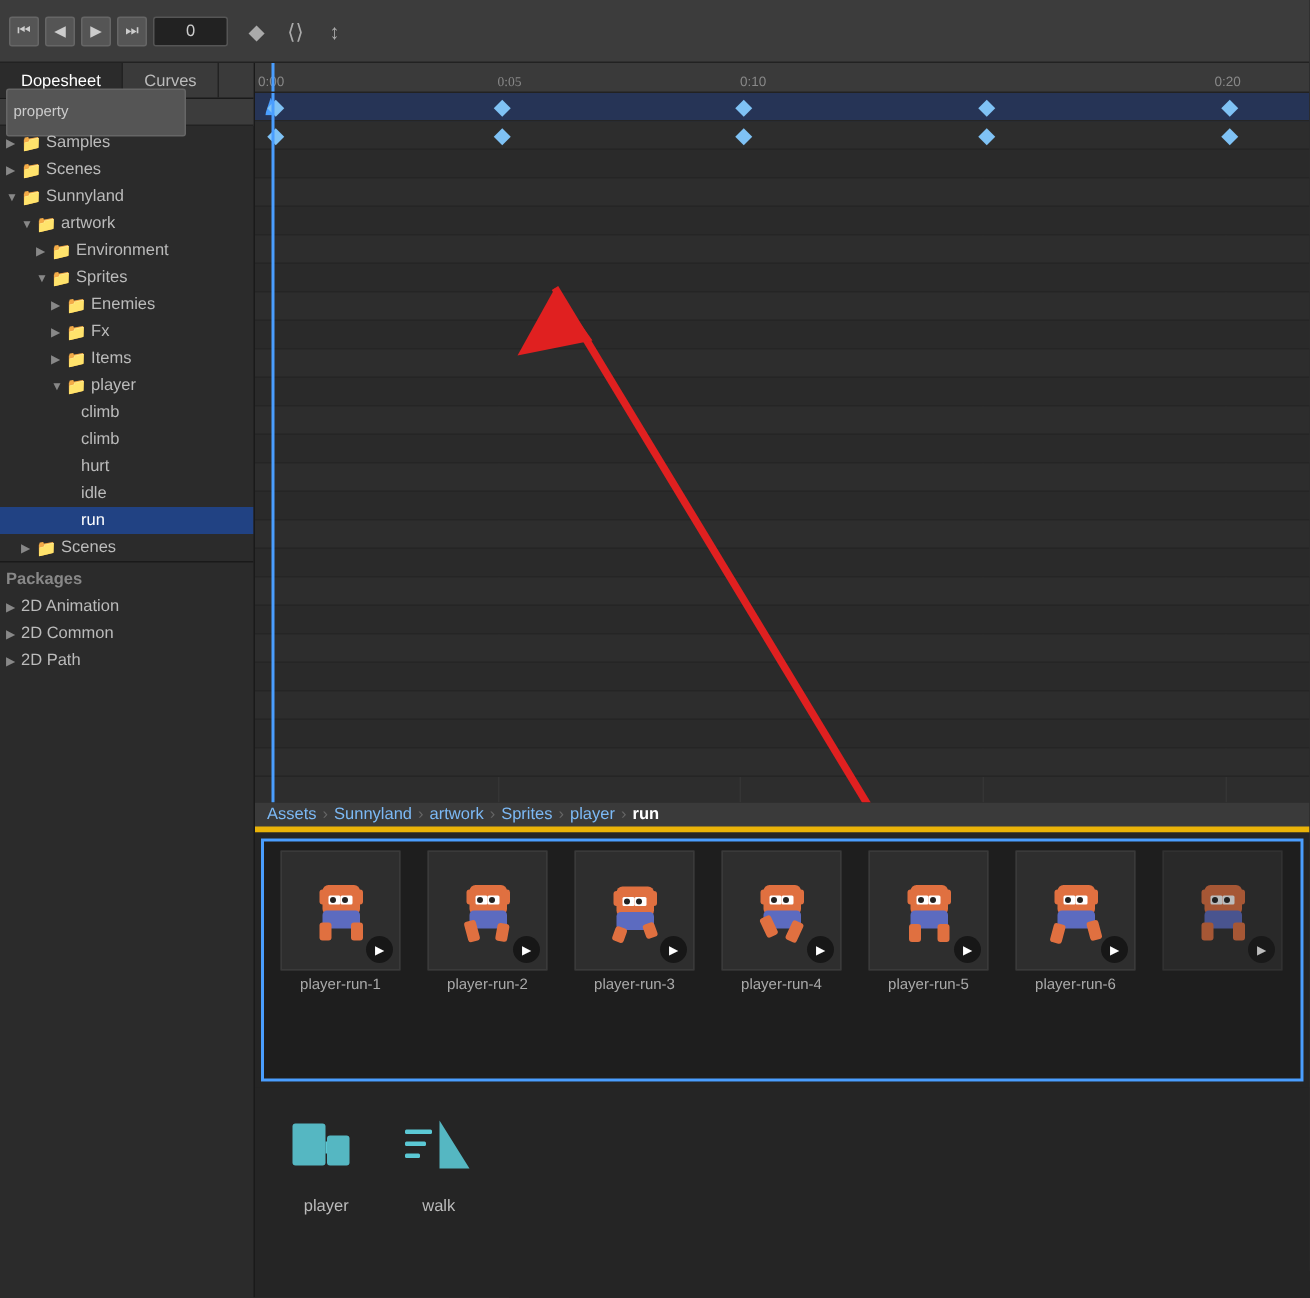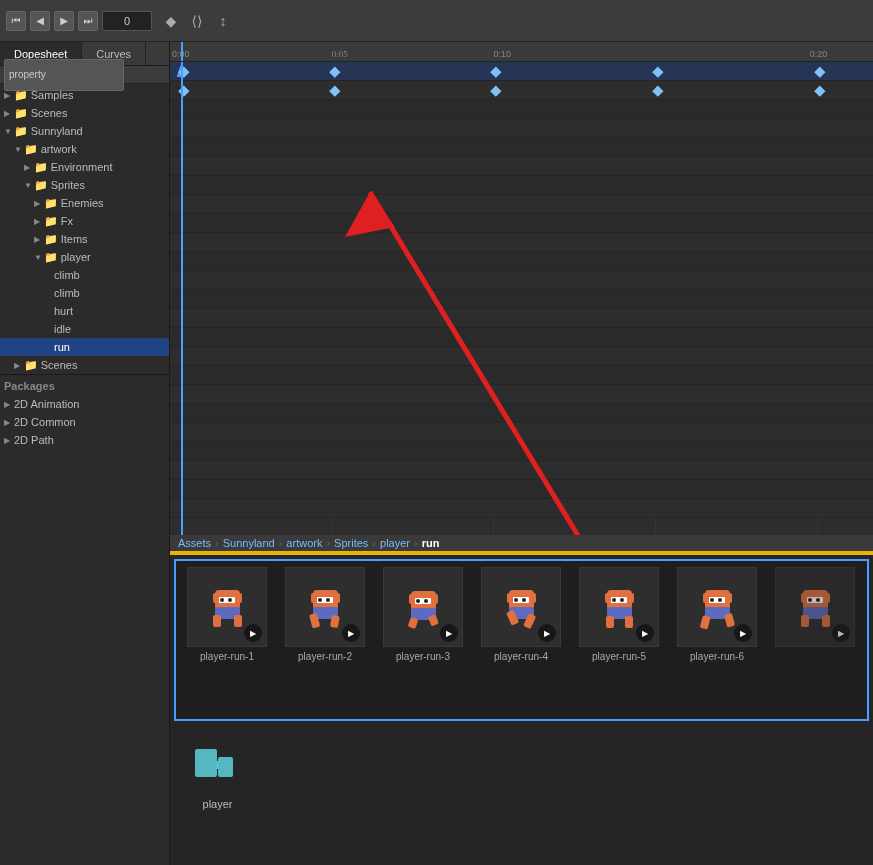--- a/index.html
+++ b/index.html
@@ -742,17 +742,30 @@
 
               <rect x="5" y="12" width="22" height="28" rx="2" fill="#5bc8d4" opacity="0.9"></rect>
               <rect x="28" y="20" width="15" height="20" rx="2" fill="#5bc8d4" opacity="0.9"></rect>
 
               <rect x="27" y="24" width="1" height="8" fill="#5bc8d4"></rect>
             </svg>
           </div>
           <div class="asset-label">player</div>
         </div>
 
+        <div class="asset-item">
+          <div class="asset-icon">
+            <svg width="55" height="55" viewBox="0 0 55 55">
+
+              <rect x="5" y="16" width="18" height="3" rx="1" fill="#5bc8d4"></rect>
+              <rect x="5" y="24" width="14" height="3" rx="1" fill="#5bc8d4"></rect>
+              <rect x="5" y="32" width="10" height="3" rx="1" fill="#5bc8d4"></rect>
+
+              <polygon points="28,10 48,42 28,42" fill="#5bc8d4" opacity="0.9"></polygon>
+            </svg>
+          </div>
+          <div class="asset-label">walk</div>
+        </div>
       </div>
     </div>
 
   </div>
 </div>
 
 </body></html>

